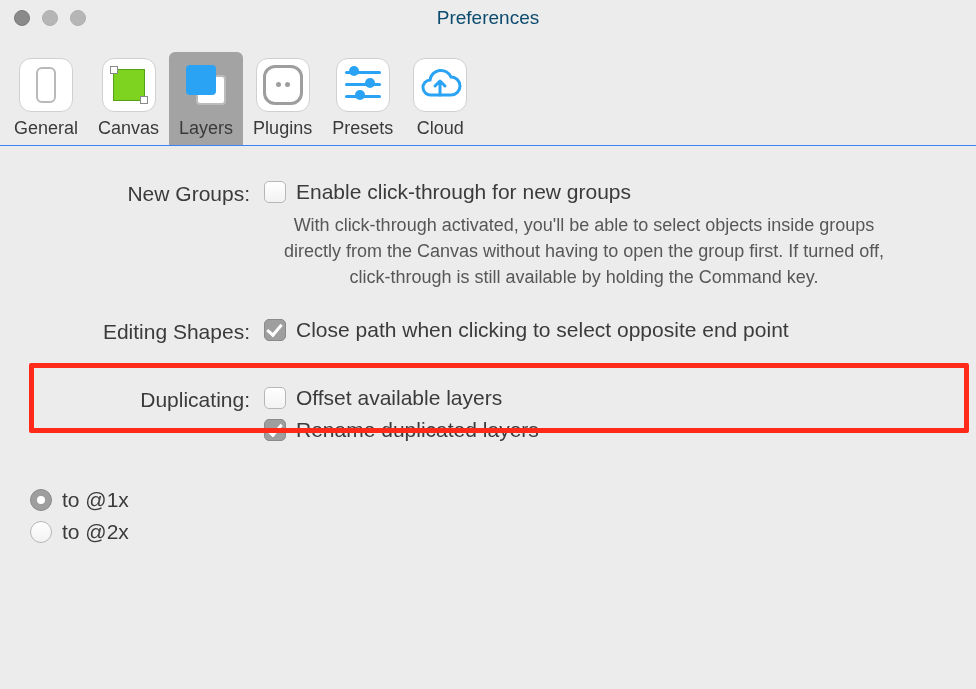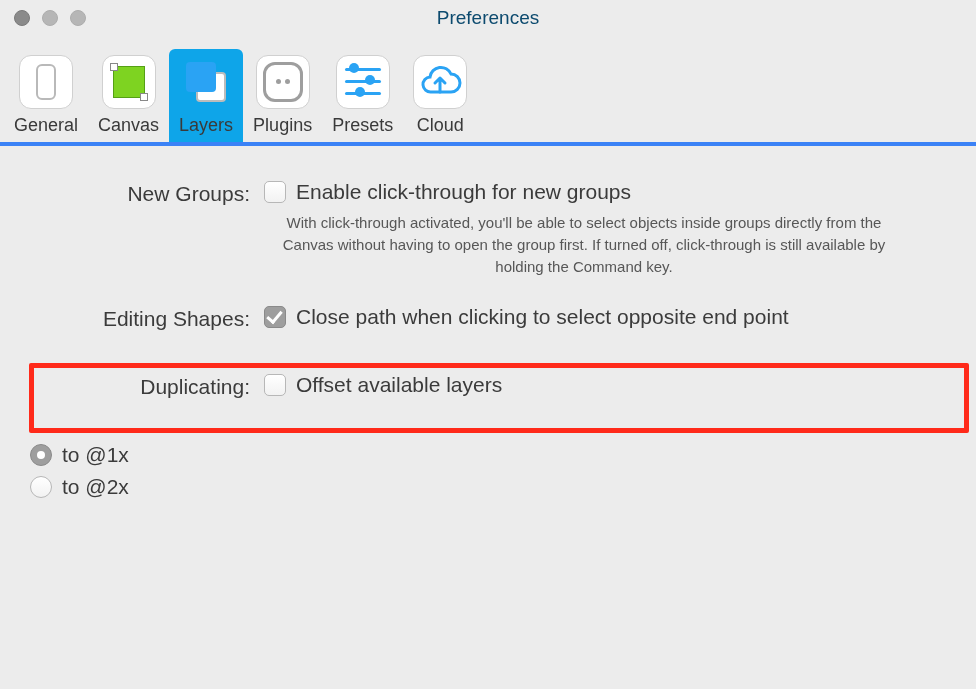--- a/index.html
+++ b/index.html
@@ -35,34 +35,34 @@
     background: #8a8a8a;
     border-color: #7a7a7a;
   }
   .window-title {
     font-size: 19px;
     color: #0c4a6e;
   }
   .toolbar {
     display: flex;
     padding: 4px 4px 0 4px;
-    border-bottom: 4px solid #3b82f6;
+    border-bottom: 1px solid #3b82f6;
     align-items: flex-end;
     height: 110px;
   }
   .toolbar-item {
     display: flex;
     flex-direction: column;
     align-items: center;
     padding: 6px 10px 6px 10px;
     border-radius: 6px 6px 0 0;
     cursor: default;
   }
   .toolbar-item.selected {
-    background: #0ea5e9;
+    background: #a3a3a3;
   }
   .tb-icon {
     width: 54px; height: 54px;
     background: #fff;
     border: 1px solid #d0d0d0;
     border-radius: 12px;
     margin-bottom: 4px;
     display:flex; align-items:center; justify-content:center;
   }
   .toolbar-item.selected .tb-icon { background:transparent; border:none; }
@@ -148,21 +148,21 @@
     position:relative;
     flex-shrink:0;
   }
   .radio.selected{
     background:#9e9e9e;border-color:#8a8a8a;
   }
   .radio.selected::after{
     content:"";position:absolute;left:6px;top:6px;width:8px;height:8px;border-radius:50%;background:#fff;
   }
   .helptext {
-    font-size: 15px;
+    font-size: 18px;
     color:#575757;
     line-height:1.45;
     margin: 6px 0 18px 0;
     max-width: 640px;
   }
   .section-gap { height: 28px; }
   .highlight-frame {
     position:absolute;
     border:5px solid #ff2a1a;
     border-radius:2px;
@@ -260,20 +260,24 @@
 
   <div class="section-gap"></div>
 
   <div class="row">
     <div class="row-label">Duplicating:</div>
     <div class="row-controls">
       <div class="check-line">
         <div class="checkbox"></div>
         <span>Offset available layers</span>
       </div>
+      <div class="check-line">
+        <div class="checkbox checked"></div>
+        <span>Rename duplicated layers</span>
+      </div>
     </div>
   </div>
 
   <div class="section-gap"></div>
 
   <div class="row">
     <div class="row-controls">
       <div class="radio-line">
         <div class="radio selected"></div>
         <span>to @1x</span>

